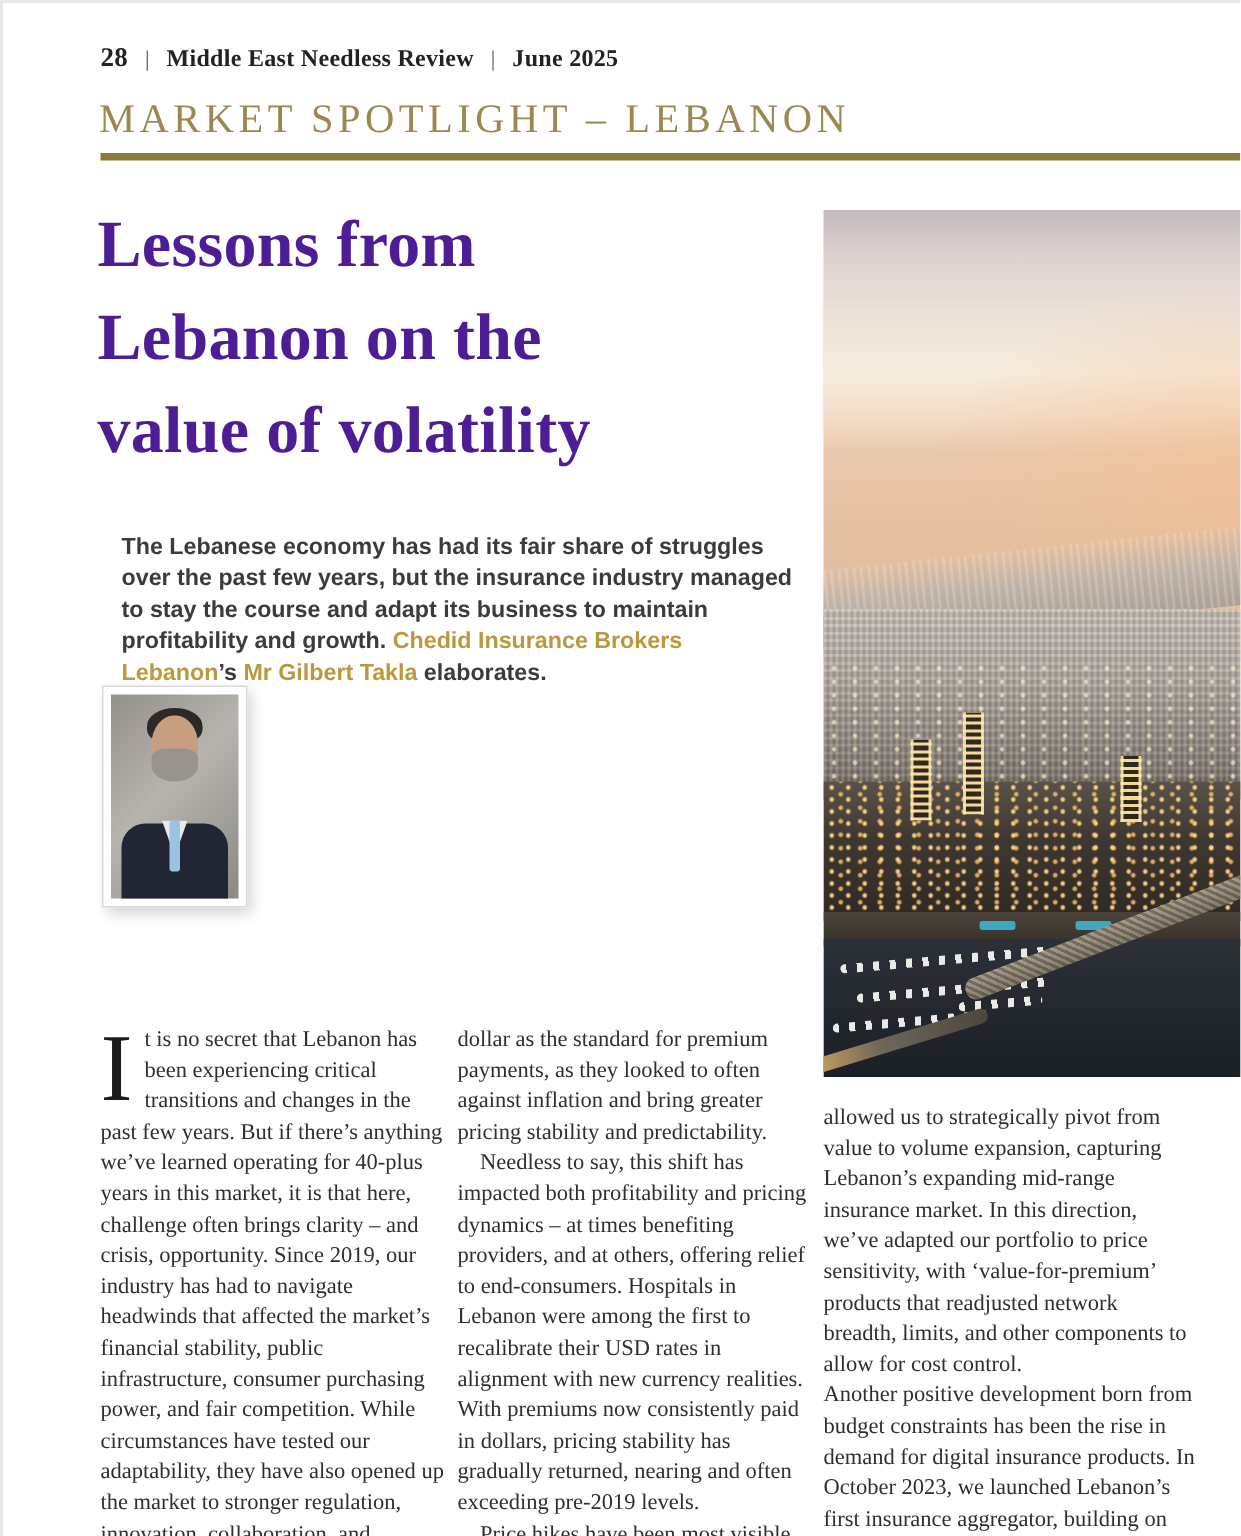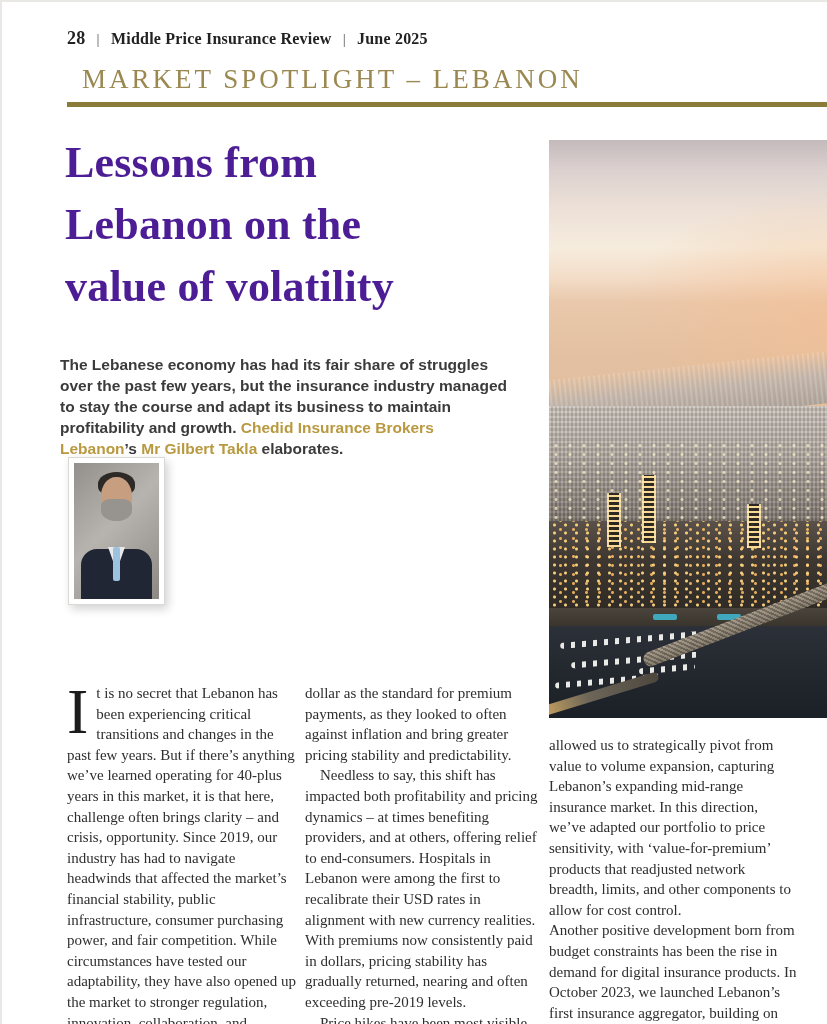--- a/index.html
+++ b/index.html
@@ -6,26 +6,26 @@
   html,body { background:#fff; }
   .page {
     position:relative; width:827px; height:1024px; background:#ffffff;
     overflow:hidden; font-family:"Liberation Serif", serif; color:#2e2e2e;
     border-top:2px solid #e9e8e5; border-left:2px solid #e9e8e5;
   }
   
   .meta { position:absolute; left:65px; top:26px; font-size:16px; font-weight:bold; color:#222; letter-spacing:.2px; }
   .meta .num { font-size:18px;text-align:right; }
   .meta .sep { font-weight:normal; color:#555; padding:0 7px; font-size:15px; }
-  .section-title { position:absolute; left:80px; top:62px; font-size:27px; letter-spacing:3px; color:#9a8850; font-weight:normal; }
+  .section-title { position:absolute; left:64px; top:62px; font-size:27px; letter-spacing:3px; color:#9a8850; font-weight:normal; }
   .gold-rule { position:absolute; left:65px; top:100px; width:760px; height:5px; background:#8b7b3b; }
   
   .headline { position:absolute; left:63px; top:130px; width:480px; font-weight:bold; font-size:44px; line-height:62px; color:#4c1d95; letter-spacing:.2px; }
   .headline span { display:block; }
-  .standfirst { position:absolute; left:58px; top:352px; width:455px; font-family:"Liberation Sans", sans-serif; font-weight:bold; font-size:15.5px; line-height:21px; color:#3b3b3b; }
+  .standfirst { position:absolute; left:79px; top:352px; width:455px; font-family:"Liberation Sans", sans-serif; font-weight:bold; font-size:15.5px; line-height:21px; color:#3b3b3b; }
   .gold-name { color:#b9993f; }
   
   .portrait { position:absolute; left:66px; top:455px; width:97px; height:148px; background:#fff; border:1px solid #d9d9d6; box-shadow:3px 4px 9px rgba(0,0,0,.18); padding:5px; }
   .portrait-img { position:relative; width:100%; height:100%; overflow:hidden; background:linear-gradient(135deg,#93908b 0%,#b7b4af 45%,#8c8984 100%); }
   .p-hair  { position:absolute; left:24px; top:9px;  width:37px; height:24px; background:#2c2926; border-radius:50% 50% 40% 40%; }
   .p-head  { position:absolute; left:27px; top:14px; width:31px; height:40px; background:#c79e80; border-radius:48% 48% 42% 42%; }
   .p-beard { position:absolute; left:27px; top:36px; width:31px; height:22px; background:#97938e; border-radius:30% 30% 48% 48%; }
   .p-suit  { position:absolute; left:7px; bottom:-2px; width:71px; height:52px; background:#202634; border-radius:16px 16px 0 0; }
   .p-shirt { position:absolute; left:34px; bottom:28px; width:17px; height:24px; background:#e9e9e9; clip-path:polygon(0 0,100% 0,50% 100%); }
   .p-tie   { position:absolute; left:39px; bottom:18px; width:7px; height:34px; background:#9cc2e2; border-radius:2px; }
@@ -82,21 +82,21 @@
   .subhead { font-family:"Liberation Sans", sans-serif; font-weight:bold; font-size:19px; color:#ac9440; margin:9px 0 3px 0; line-height:22px; }
 </style>
 </head>
 <body>
 
 <div class="page">
 
   <div class="meta">
     <span class="num">28</span>
     <span class="sep">|</span>
-    <span>Middle Price Insurance Review</span>
+    <span>Middle East Needless Review</span>
     <span class="sep">|</span>
     <span>June 2025</span>
   </div>
 
   <div class="section-title">MARKET SPOTLIGHT – LEBANON</div>
   <div class="gold-rule"></div>
 
   <h1 class="headline">
     <span>Lessons from</span>
     <span>Lebanon on the</span>

